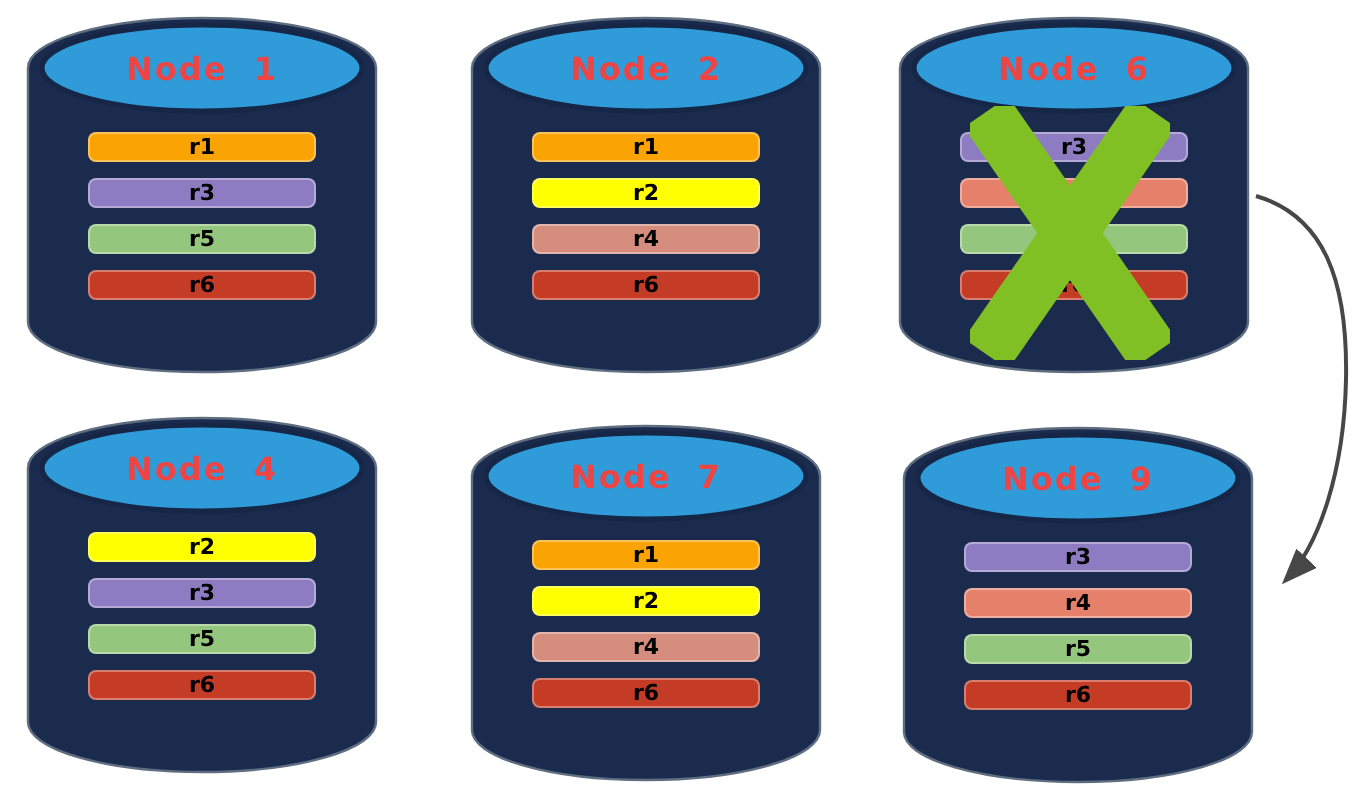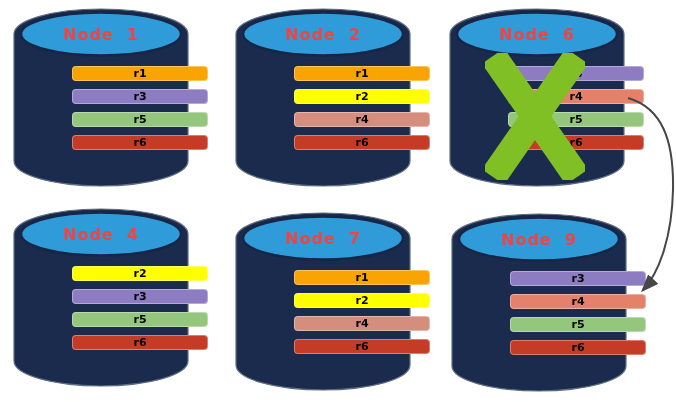--- a/index.html
+++ b/index.html
@@ -37,33 +37,32 @@
     white-space: pre;
   }
   .bars {
     position: absolute;
     left: 33px;
     top: 60px;
     width: 114px;
   }
   .bar {
     position: relative;
-    width: 136px;
+    width: 114px;
     height: 15px;
     margin-bottom: 8px;
     border-radius: 4px;
     border: 1px solid rgba(255,255,255,0.35);
     display: flex;
     align-items: center;
     justify-content: center;
     color: #000000;
     font-size: 11px;
     font-weight: bold;
     line-height: 1;
-    margin-left: 28px;
   }
   .x-overlay {
     position: absolute;
     left: 38px;
     top: 47px;
     width: 100px;
     height: 127px;
   }
   .arrow-overlay {
     position: absolute;

